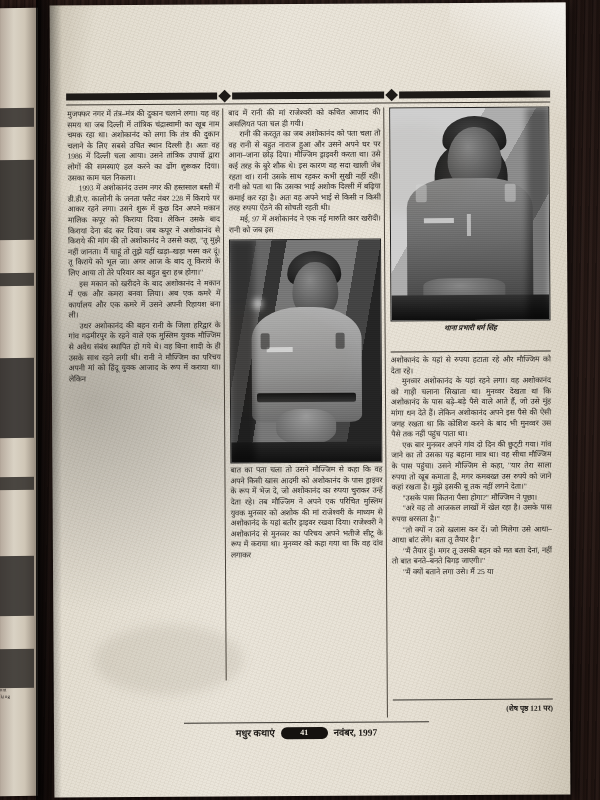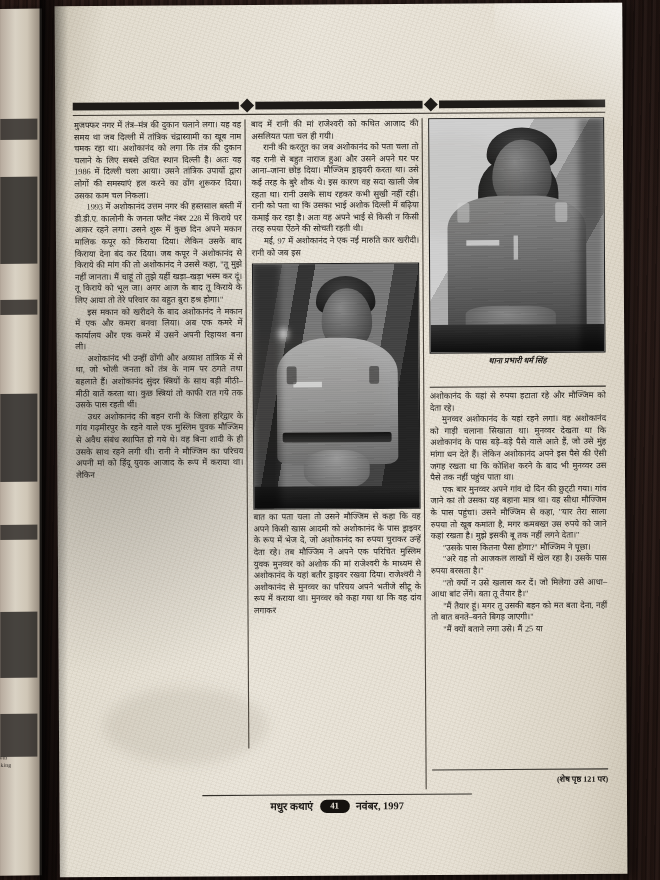--- a/index.html
+++ b/index.html
@@ -170,21 +170,21 @@
   #footer-rule{position:absolute;left:130px;top:718px;width:245px;height:1px;background:#33302b;}
   #footer{
     position:absolute;left:130px;top:722px;width:245px;
     display:flex;align-items:center;justify-content:center;gap:6px;
     font-family:"Liberation Serif", serif;
     font-size:9.5px;color:#1d1a17;font-weight:bold;
   }
   #pgnum{
     display:inline-block;min-width:19px;height:12px;line-height:12px;
     border-radius:7px;background:#15120f;color:#ece7dc;
-    font-size:8px;text-align:center;padding:0 4px;font-weight:bold;
+    font-size:8px;text-align:center;padding:0 14px;font-weight:bold;
   }
   #contlink{
     position:absolute;left:339px;top:700px;width:160px;
     text-align:right;font-size:7.4px;font-weight:bold;color:#1d1a17;
     font-family:"Liberation Serif", serif;
   }
   #contrule{position:absolute;left:339px;top:696px;width:160px;height:1px;background:#33302b;}
 
   
   .blotch{position:absolute;border-radius:50%;background:rgba(90,80,62,.10);filter:blur(6px);pointer-events:none;}
@@ -212,21 +212,20 @@
     </div>
     <div class="hdr-rule"></div>
 
     <div class="col-div" id="div1"></div>
     <div class="col-div" id="div2"></div>
 
     <div class="col" id="col1">
       <p class="para noind">मुजफ्फर नगर में तंत्र–मंत्र की दुकान चलाने लगा। यह वह समय था जब दिल्ली में तांत्रिक चंद्रास्वामी का खूब नाम चमक रहा था। अशोकानंद को लगा कि तंत्र की दुकान चलाने के लिए सबसे उचित स्थान दिल्ली है। अतः वह 1986 में दिल्ली चला आया। उसने तांत्रिक उपायों द्वारा लोगों की समस्याएं हल करने का ढोंग शुरूकर दिया। उसका काम चल निकला।</p>
       <p class="para">1993 में अशोकानंद उत्तम नगर की हस्तसाल बस्ती में डी.डी.ए. कालोनी के जनता फ्लैट नंबर 228 में किराये पर आकर रहने लगा। उसने शुरू में कुछ दिन अपने मकान मालिक कपूर को किराया दिया। लेकिन उसके बाद किराया देना बंद कर दिया। जब कपूर ने अशोकानंद से किराये की मांग की तो अशोकानंद ने उससे कहा, "तू मुझे नहीं जानता। मैं चाहूं तो तुझे यहीं खड़ा–खड़ा भस्म कर दूं। तू किराये को भूल जा। अगर आज के बाद तू किराये के लिए आया तो तेरे परिवार का बहुत बुरा हश्र होगा।"</p>
       <p class="para">इस मकान को खरीदने के बाद अशोकानंद ने मकान में एक और कमरा बनवा लिया। अब एक कमरे में कार्यालय और एक कमरे में उसने अपनी रिहायश बना ली।</p>
-      <p class="para">अशोकानंद भी उन्हीं ढोंगी और अय्याश तांत्रिक में से था, जो भोली जनता को तंत्र के नाम पर ठगते तथा बहलाते हैं। अशोकानंद सुंदर स्त्रियों के साथ बड़ी मीठी–मीठी बातें करता था। कुछ स्त्रियां तो काफी रात गये तक उसके पास रहती थीं।</p>
       <p class="para">उधर अशोकानंद की बहन रानी के जिला हरिद्वार के गांव गढ़मीरपुर के रहने वाले एक मुस्लिम युवक मौज्जिम से अवैध संबंध स्थापित हो गये थे। वह बिना शादी के ही उसके साथ रहने लगी थी। रानी ने मौज्जिम का परिचय अपनी मां को हिंदू युवक आजाद के रूप में कराया था। लेकिन</p>
     </div>
 
     <div class="col" id="col2">
       <p class="para noind">बाद में रानी की मां राजेश्वरी को कथित आजाद की असलियत पता चल ही गयी।</p>
       <p class="para">रानी की करतूत का जब अशोकानंद को पता चला तो वह रानी से बहुत नाराज हुआ और उसने अपने घर पर आना–जाना छोड़ दिया। मौज्जिम ड्राइवरी करता था। उसे कई तरह के बुरे शौक थे। इस कारण वह सदा खाली जेब रहता था। रानी उसके साथ रहकर कभी सुखी नहीं रही। रानी को पता था कि उसका भाई अशोक दिल्ली में बढ़िया कमाई कर रहा है। अतः वह अपने भाई से किसी न किसी तरह रुपया ऐंठने की सोचती रहती थी।</p>
       <p class="para">मई, 97 में अशोकानंद ने एक नई मारुति कार खरीदी। रानी को जब इस</p>
 
       <div class="photo-wrap">
         <div class="photo" id="photoB">

